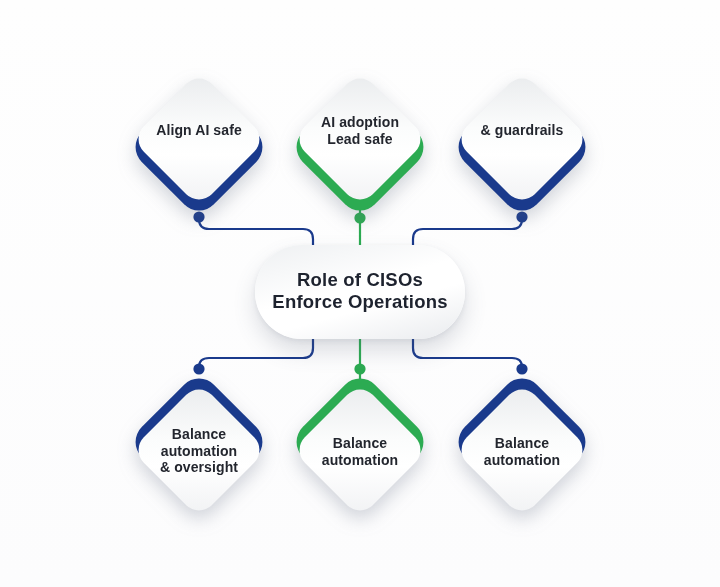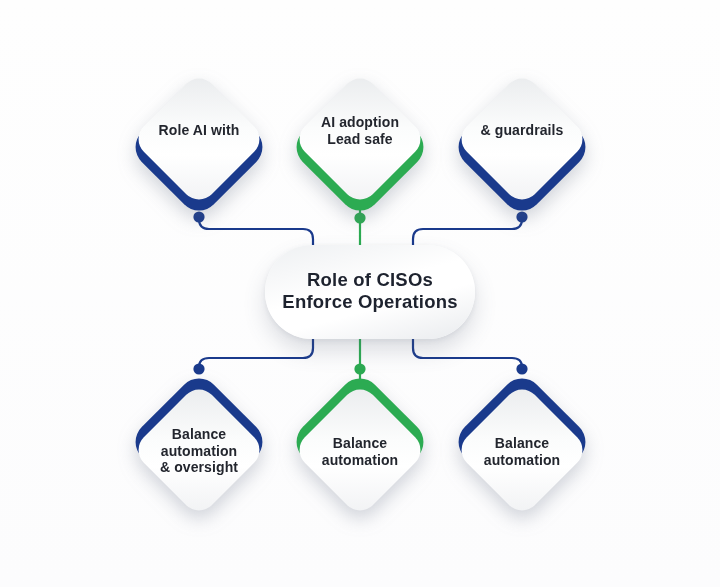--- a/index.html
+++ b/index.html
@@ -47,21 +47,21 @@
     text-align: center;
     font-size: 14px; line-height: 16.5px; font-weight: 700;
     color: var(--text);
     letter-spacing: 0.1px;
   }
   .diamond.row-top .label { top: -9px; transform: translateY(-50%); }
   .diamond.row-bottom .label { top: 1px; transform: translateY(-50%); }
   .label span { display: block; }
 
   .center-node {
-    position: absolute; left: 265px; top: 245px;
+    position: absolute; left: 255px; top: 245px;
     width: 210px; height: 94px;
     border-radius: 47px;
     background: linear-gradient(165deg, #eef0f2 0%, #ffffff 45%, #ffffff 62%, #e9ebee 100%);
     box-shadow: 0 12px 22px rgba(85,95,115,0.20), 0 2px 5px rgba(85,95,115,0.10);
     display: flex; align-items: center; justify-content: center;
   }
   .center-node .title {
     text-align: center;
     font-size: 18.5px; line-height: 22px; font-weight: 700;
     color: var(--pill_text);
@@ -88,21 +88,21 @@
     <circle class="dot-navy" cx="522" cy="217" r="5.6"></circle>
     <circle class="dot-navy" cx="199" cy="369" r="5.6"></circle>
     <circle class="dot-green" cx="360" cy="369" r="5.6"></circle>
     <circle class="dot-navy" cx="522" cy="369" r="5.6"></circle>
   </svg>
 
   <div class="diamond row-top accent-navy" style="left:199px; top:139px;">
     <div class="chev"></div>
     <div class="body"></div>
     <div class="label">
-      <span>Role AI with</span>
+      <span>Align AI safe</span>
     </div>
   </div>
 
   <div class="diamond row-top accent-green" style="left:360px; top:139px;">
     <div class="chev"></div>
     <div class="body"></div>
     <div class="label">
       <span>AI adoption</span>
       <span>Lead safe</span>
     </div>

